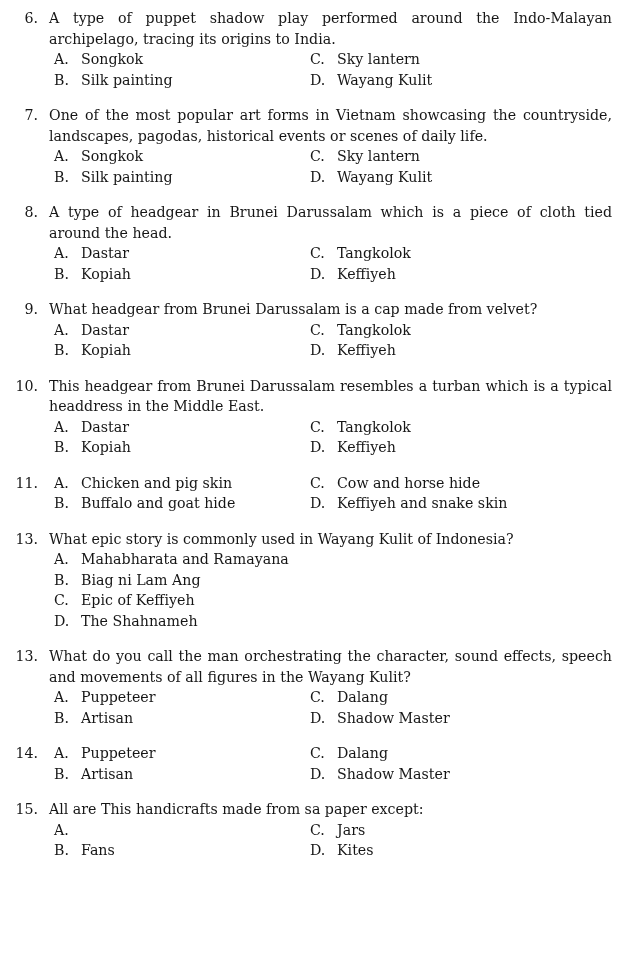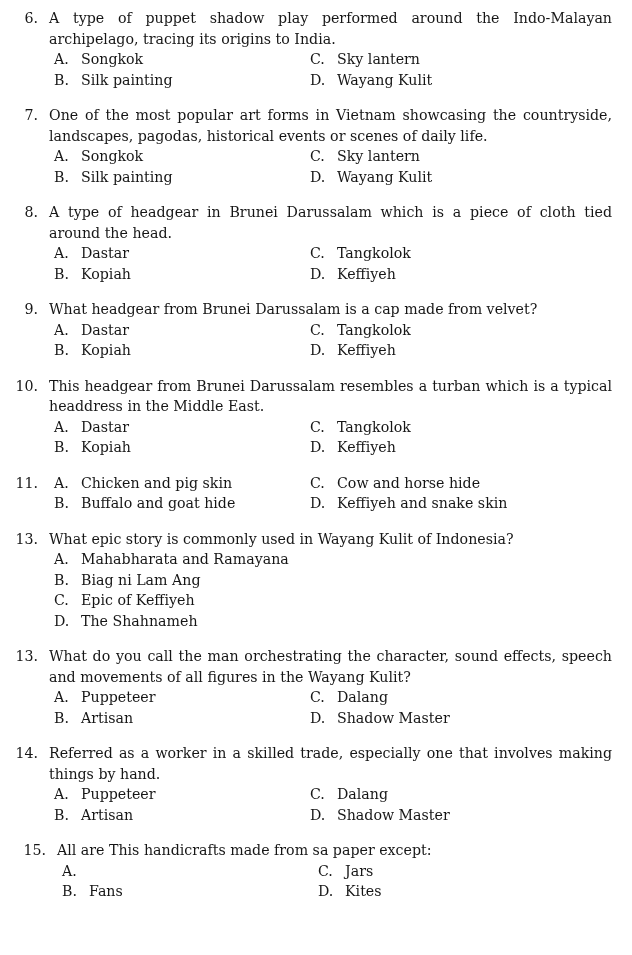--- a/index.html
+++ b/index.html
@@ -13,21 +13,21 @@
   }
   .page {
     box-sizing: border-box;
     width: 632px;
     padding: 8px 20px 10px 8px;
   }
   .question {
     display: flex;
     margin-bottom: 15px;
   }
-  .question:last-child { margin-bottom: 0; margin-left: 8px; }
+  .question:last-child { margin-bottom: 0; }
   .q-num {
     flex: 0 0 30px;
     text-align: right;
     margin-right: 11px;
     white-space: nowrap;
   }
   .q-body { flex: 1; min-width: 0; }
   .q-text { text-align: justify; }
   .options { padding-left: 5px; }
   .options.two-col {
@@ -239,21 +239,20 @@
               <span class="opt-label">D.</span>
               <span class="opt-text">Shadow Master</span>
             </div>
           </div>
     </div>
   </div>
 
   <div class="question">
     <div class="q-num">14.</div>
     <div class="q-body">
-      <div class="q-text">Referred as a worker in a skilled trade, especially one that involves making things by hand.</div>
       <div class="options two-col">
             <div class="option">
               <span class="opt-label">A.</span>
               <span class="opt-text">Puppeteer</span>
             </div>
             <div class="option">
               <span class="opt-label">C.</span>
               <span class="opt-text">Dalang</span>
             </div>
             <div class="option">

